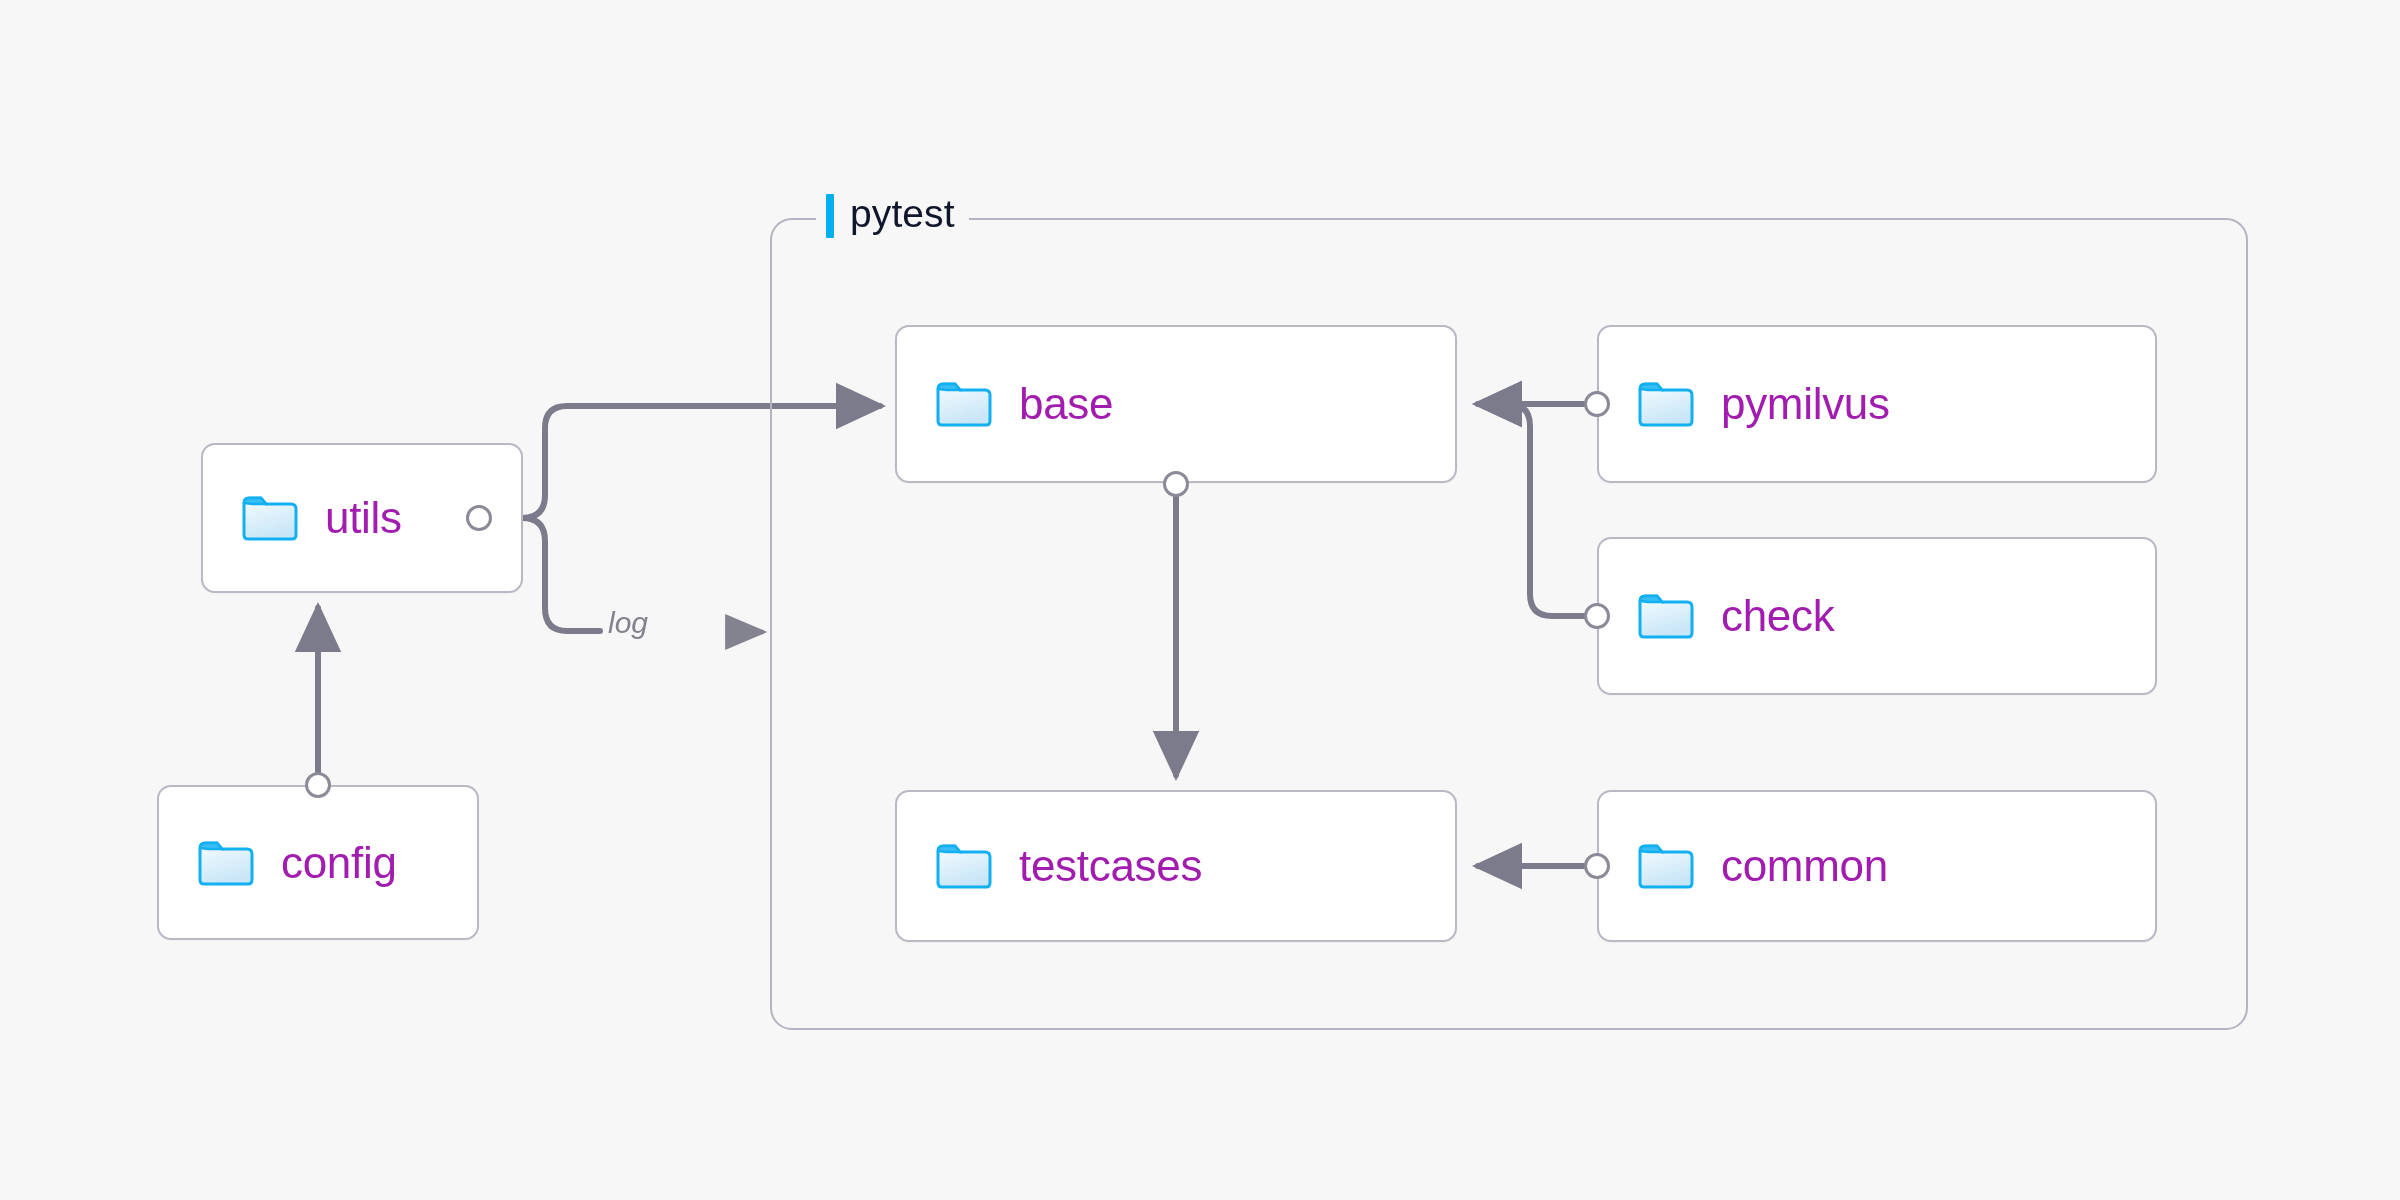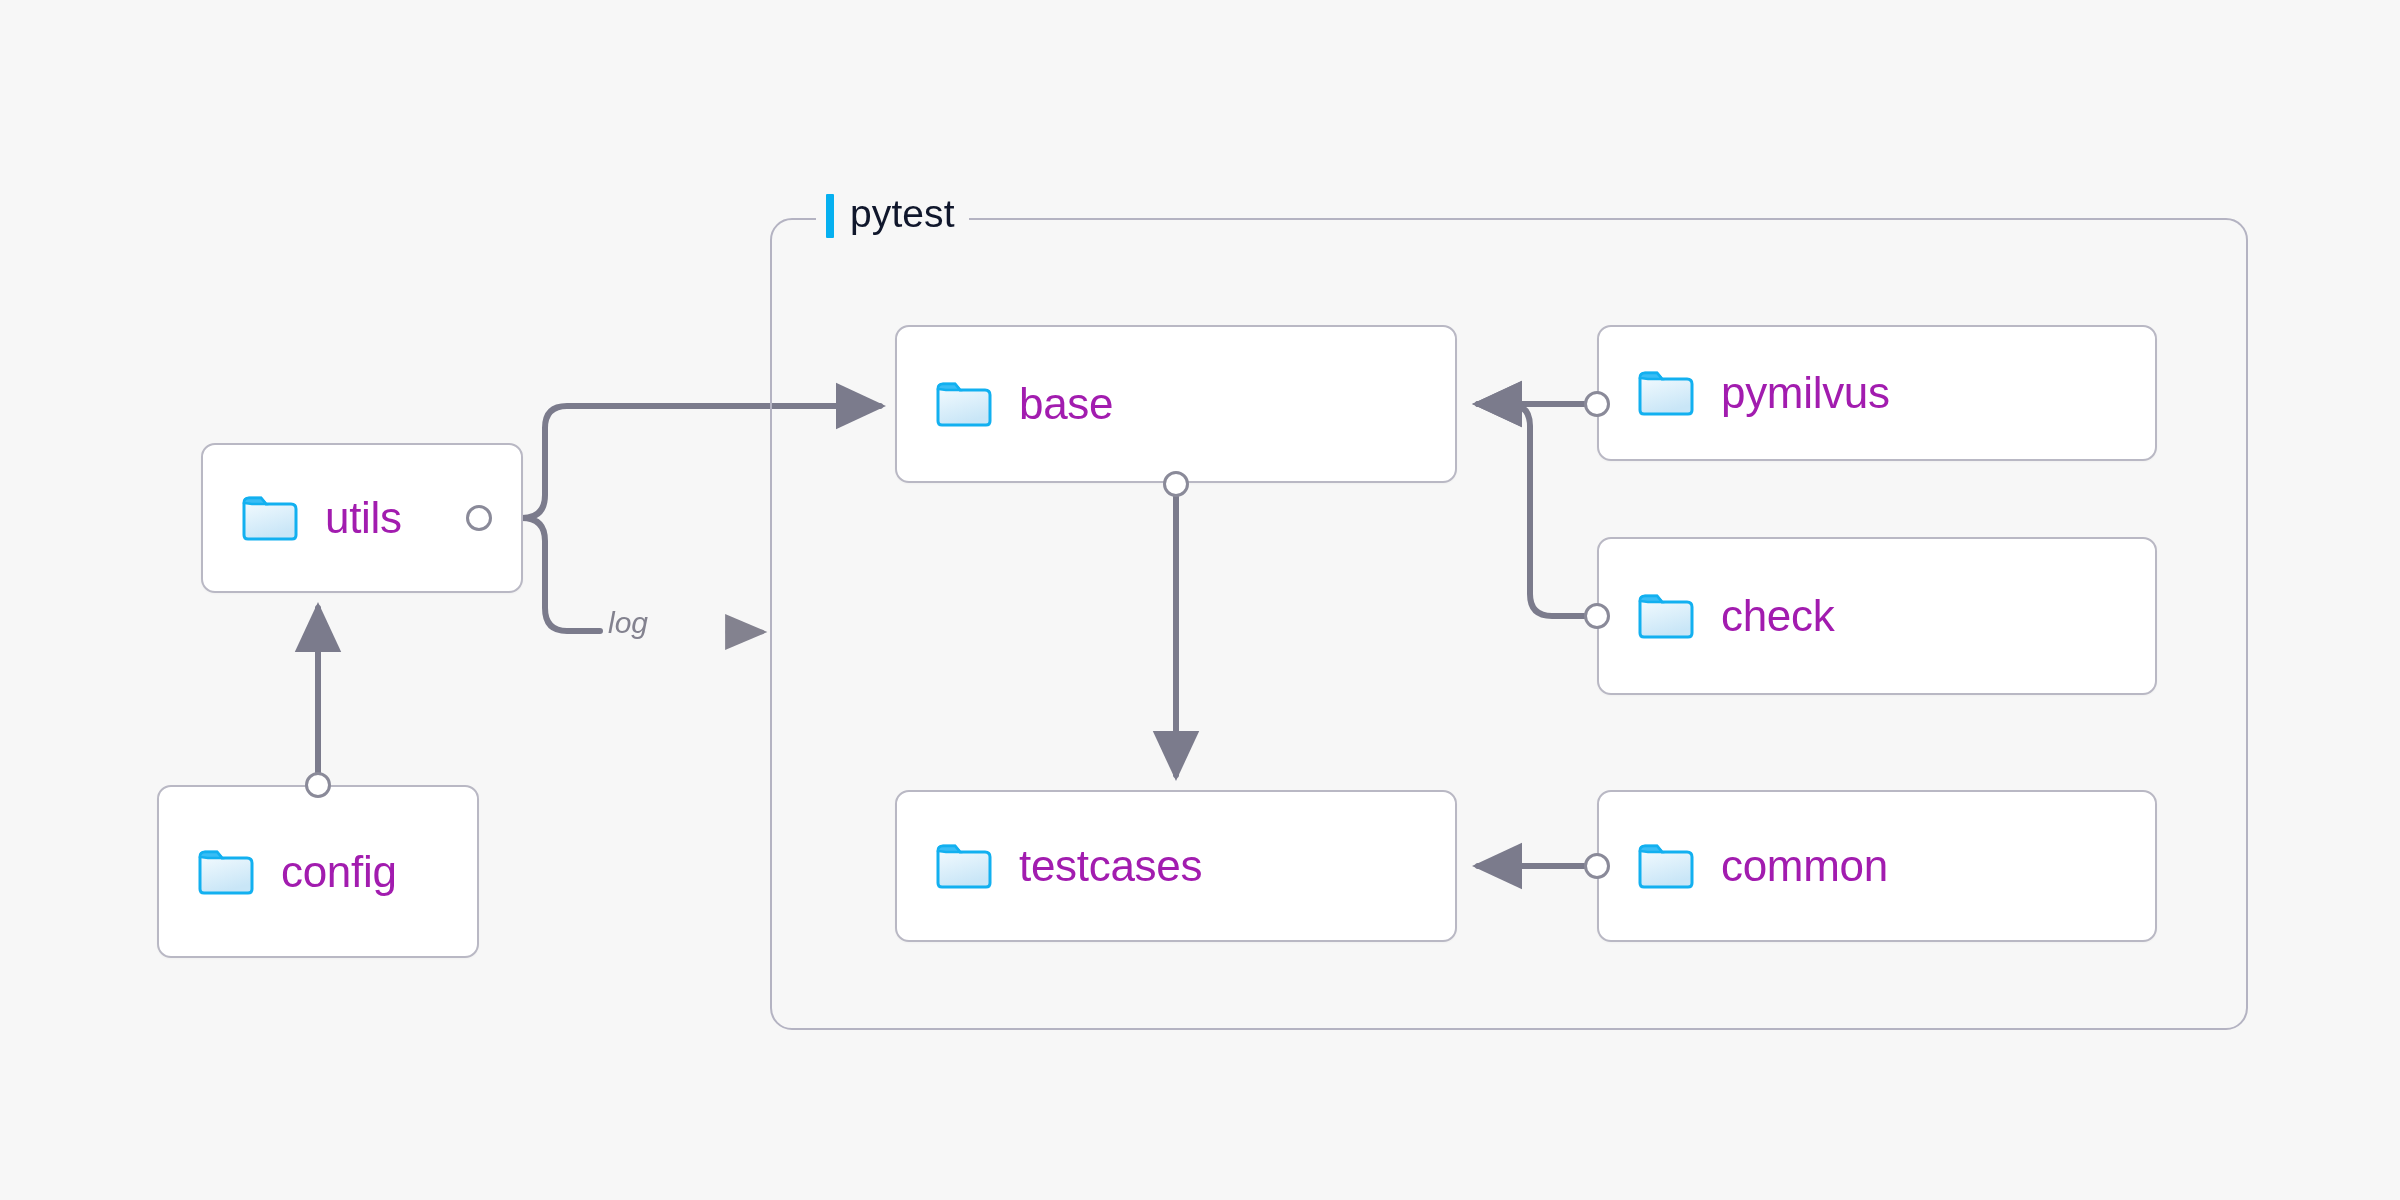--- a/index.html
+++ b/index.html
@@ -170,21 +170,21 @@
   <div class="node" style="left:157px; top:443px; width:322px; height:150px;margin-left:44px;">
     <div class="node-inner">
       <svg class="folder-icon" viewBox="0 0 58 48">
         <path d="M3 9 Q3 4 8 4 L20 4 L25 10 L50 10 Q55 10 55 15 L55 41 Q55 45 51 45 L7 45 Q3 45 3 41 Z" fill="url(#folderGrad)" stroke="#12b0f0" stroke-width="3"></path>
         <path d="M3 9 Q3 4 8 4 L20 4 L25 10 L11 10 Z" fill="#39bdf5" stroke="#12b0f0" stroke-width="2.4"></path>
       </svg>
       <span class="node-label">utils</span>
     </div>
   </div>
 
-  <div class="node" style="left:157px; top:785px; width:322px; height:173px;">
+  <div class="node" style="left:157px; top:785px; width:322px; height:155px;">
     <div class="node-inner">
       <svg class="folder-icon" viewBox="0 0 58 48">
         <path d="M3 9 Q3 4 8 4 L20 4 L25 10 L50 10 Q55 10 55 15 L55 41 Q55 45 51 45 L7 45 Q3 45 3 41 Z" fill="url(#folderGrad)" stroke="#12b0f0" stroke-width="3"></path>
         <path d="M3 9 Q3 4 8 4 L20 4 L25 10 L11 10 Z" fill="#39bdf5" stroke="#12b0f0" stroke-width="2.4"></path>
       </svg>
       <span class="node-label">config</span>
     </div>
   </div>
 
   <div class="node" style="left:895px; top:325px; width:562px; height:158px;">
@@ -200,21 +200,21 @@
   <div class="node" style="left:895px; top:790px; width:562px; height:152px;">
     <div class="node-inner">
       <svg class="folder-icon" viewBox="0 0 58 48">
         <path d="M3 9 Q3 4 8 4 L20 4 L25 10 L50 10 Q55 10 55 15 L55 41 Q55 45 51 45 L7 45 Q3 45 3 41 Z" fill="url(#folderGrad)" stroke="#12b0f0" stroke-width="3"></path>
         <path d="M3 9 Q3 4 8 4 L20 4 L25 10 L11 10 Z" fill="#39bdf5" stroke="#12b0f0" stroke-width="2.4"></path>
       </svg>
       <span class="node-label">testcases</span>
     </div>
   </div>
 
-  <div class="node" style="left:1597px; top:325px; width:560px; height:136px;">
+  <div class="node" style="left:1597px; top:325px; width:560px; height:158px;">
     <div class="node-inner">
       <svg class="folder-icon" viewBox="0 0 58 48">
         <path d="M3 9 Q3 4 8 4 L20 4 L25 10 L50 10 Q55 10 55 15 L55 41 Q55 45 51 45 L7 45 Q3 45 3 41 Z" fill="url(#folderGrad)" stroke="#12b0f0" stroke-width="3"></path>
         <path d="M3 9 Q3 4 8 4 L20 4 L25 10 L11 10 Z" fill="#39bdf5" stroke="#12b0f0" stroke-width="2.4"></path>
       </svg>
       <span class="node-label">pymilvus</span>
     </div>
   </div>
 
   <div class="node" style="left:1597px; top:790px; width:560px; height:152px;">

